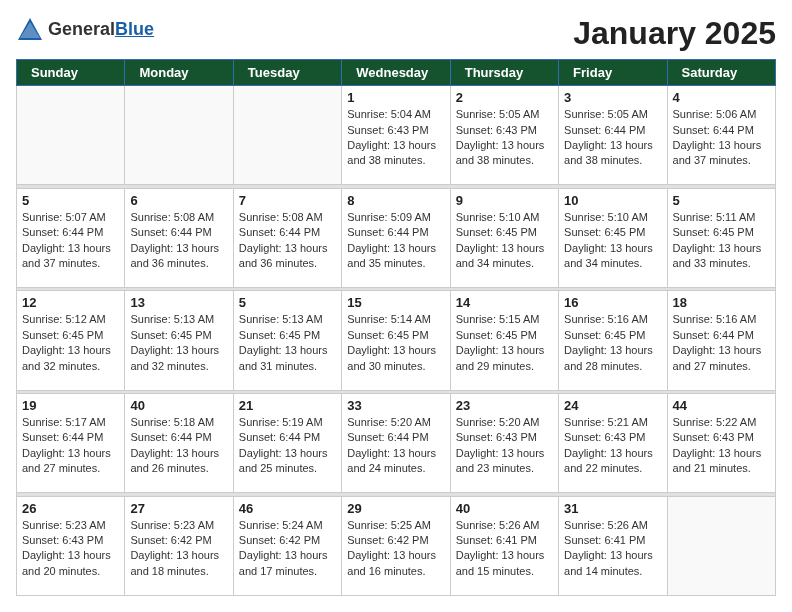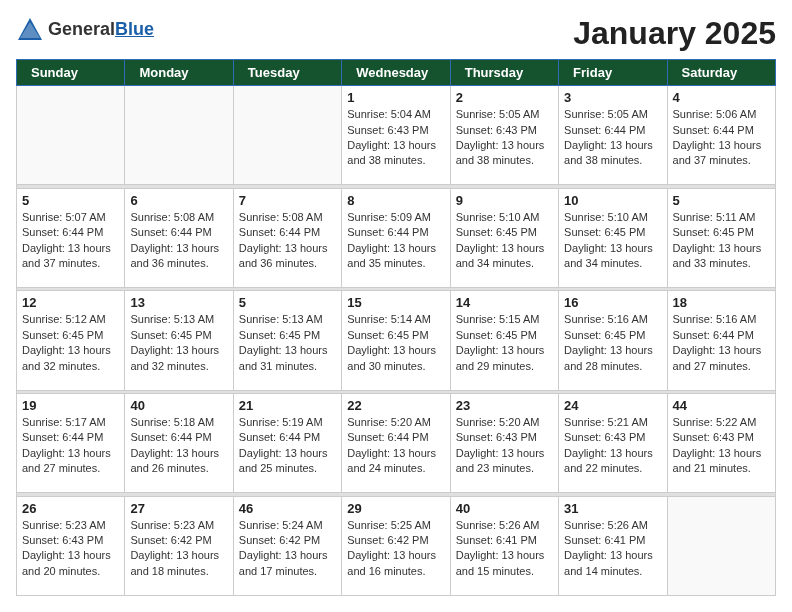--- a/index.html
+++ b/index.html
@@ -231,21 +231,21 @@
           </td>
           <td>
             <span class="day-num">40</span>
             <div class="day-info">Sunrise: 5:18 AM<br>Sunset: 6:44 PM<br>Daylight: 13 hours<br>and 26 minutes.</div>
           </td>
           <td>
             <span class="day-num">21</span>
             <div class="day-info">Sunrise: 5:19 AM<br>Sunset: 6:44 PM<br>Daylight: 13 hours<br>and 25 minutes.</div>
           </td>
           <td>
-            <span class="day-num">22</span>
+            <span class="day-num">33</span>
             <div class="day-info">Sunrise: 5:20 AM<br>Sunset: 6:44 PM<br>Daylight: 13 hours<br>and 24 minutes.</div>
           </td>
           <td>
             <span class="day-num">23</span>
             <div class="day-info">Sunrise: 5:20 AM<br>Sunset: 6:43 PM<br>Daylight: 13 hours<br>and 23 minutes.</div>
           </td>
           <td>
             <span class="day-num">24</span>
             <div class="day-info">Sunrise: 5:21 AM<br>Sunset: 6:43 PM<br>Daylight: 13 hours<br>and 22 minutes.</div>
           </td>

